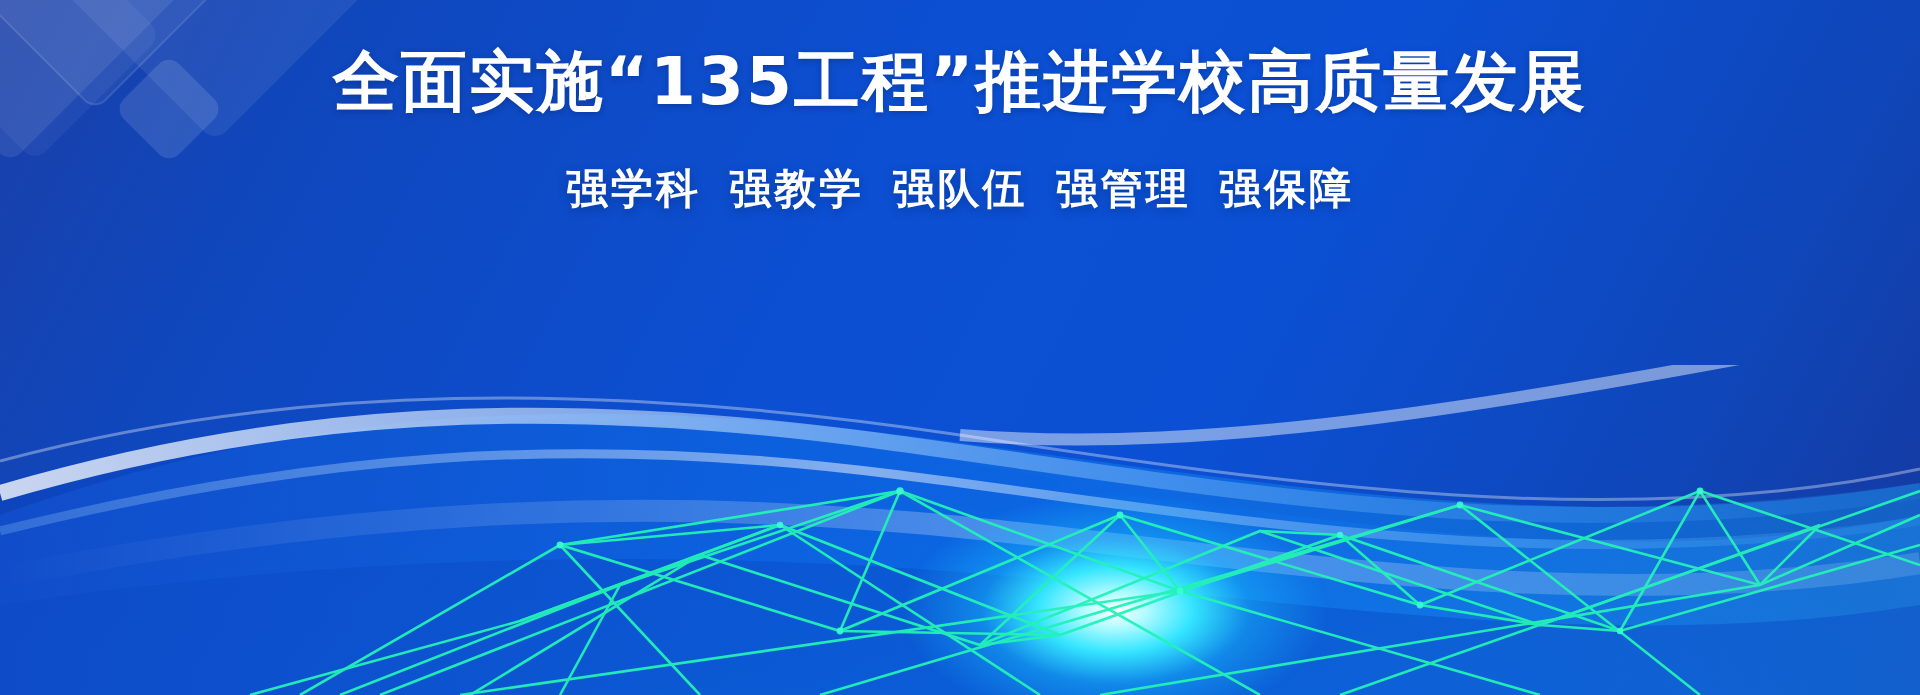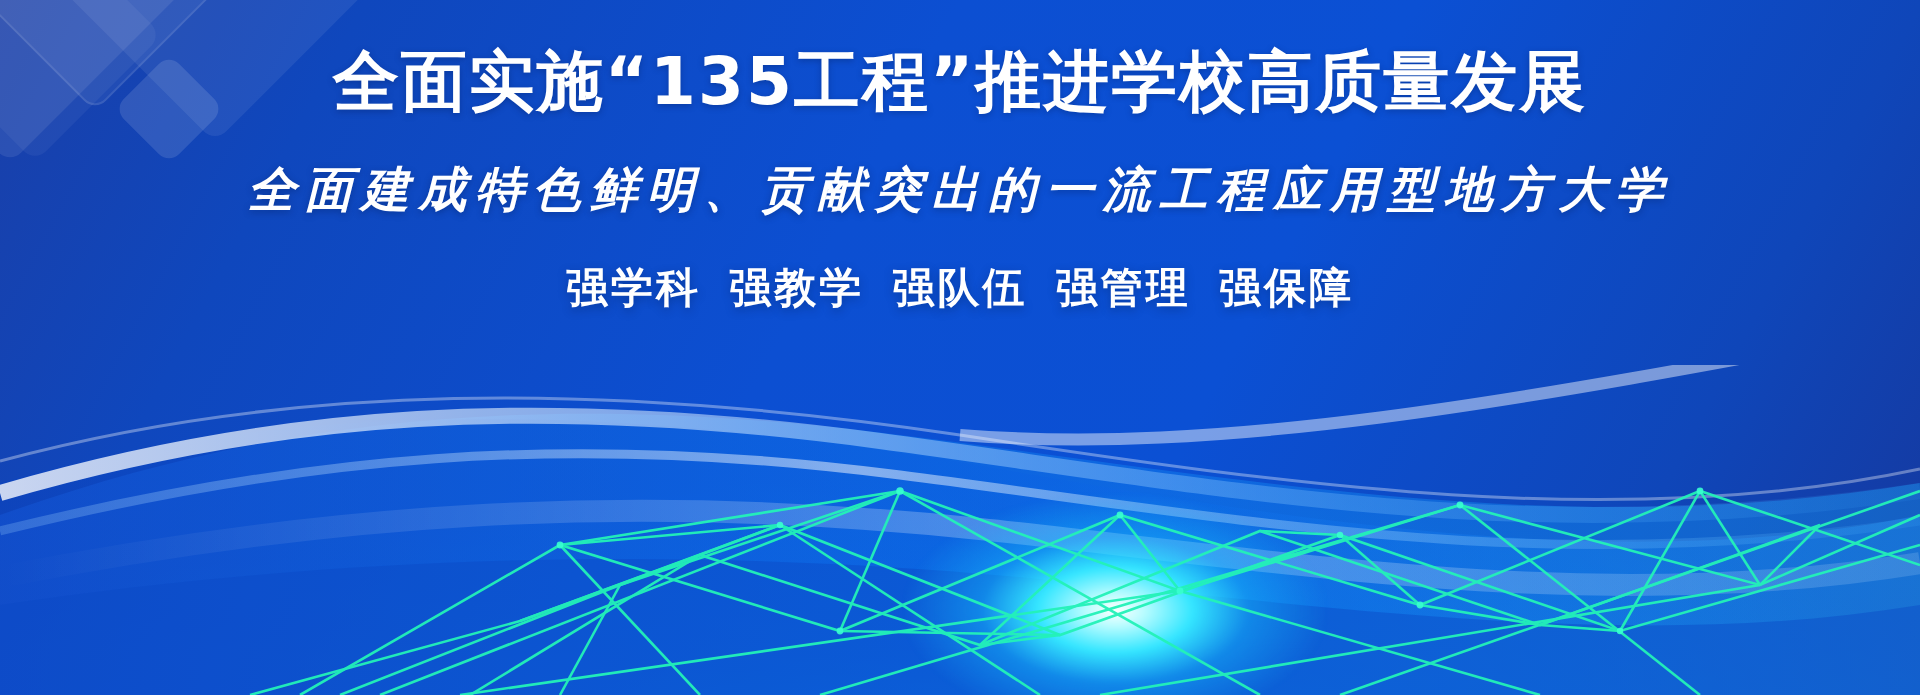--- a/index.html
+++ b/index.html
@@ -194,19 +194,18 @@
       <circle cx="1340" cy="140" r="3.2"></circle>
       <circle cx="1620" cy="236" r="3.2"></circle>
     </g>
   </svg>
 
   <div class="text-stack">
 
     <div class="line1">全面实施“135工程”推进学校高质量发展</div>
 
 
-    <div class="line3">全面建成特色鲜明、贡献突出的一流工程应用型地方大学</div>
 
     <div class="line4">强学科 强教学 强队伍 强管理 强保障</div>
 
   </div>
 
 </div>
 
 </body></html>

